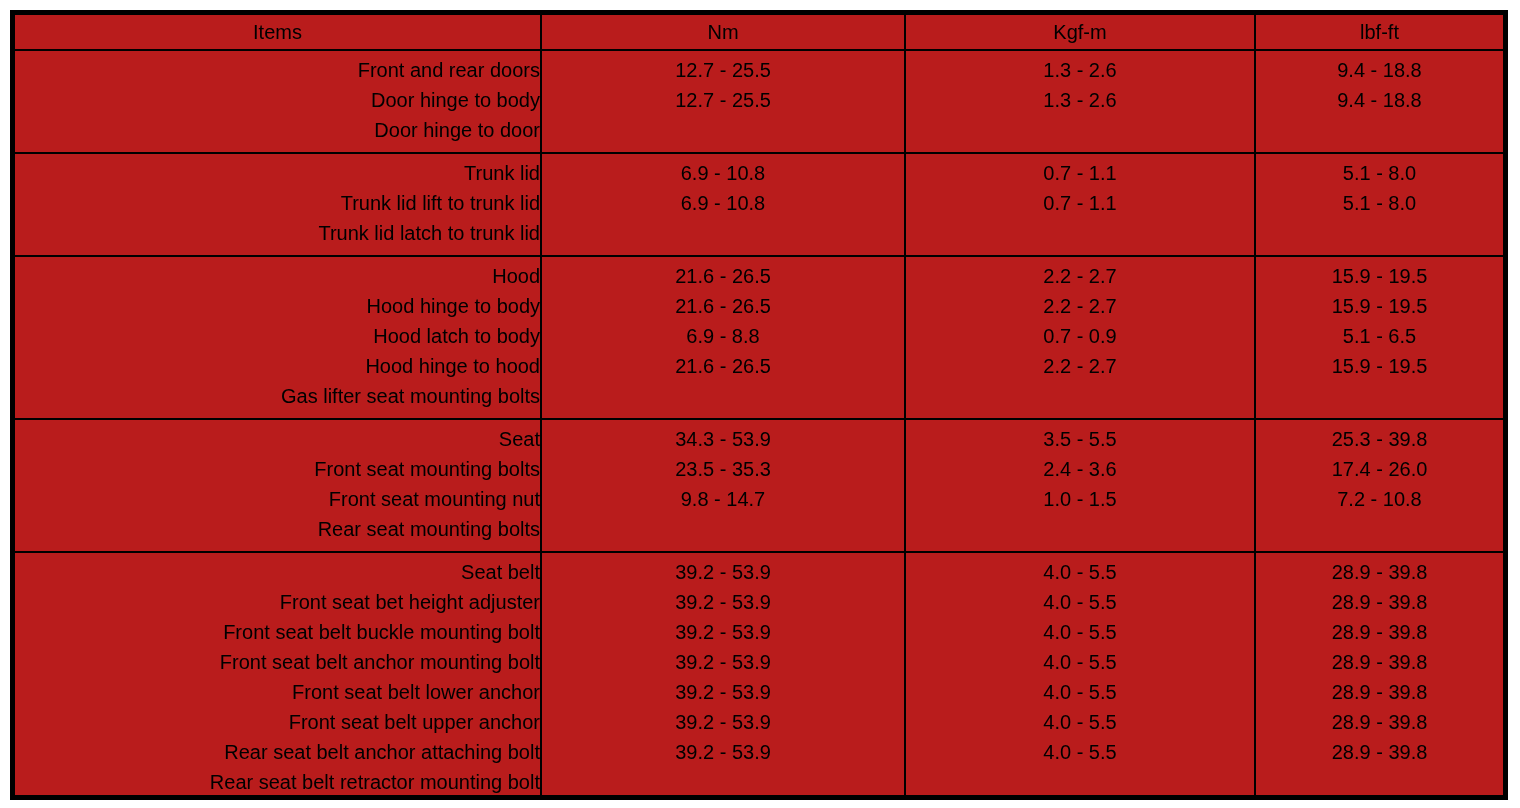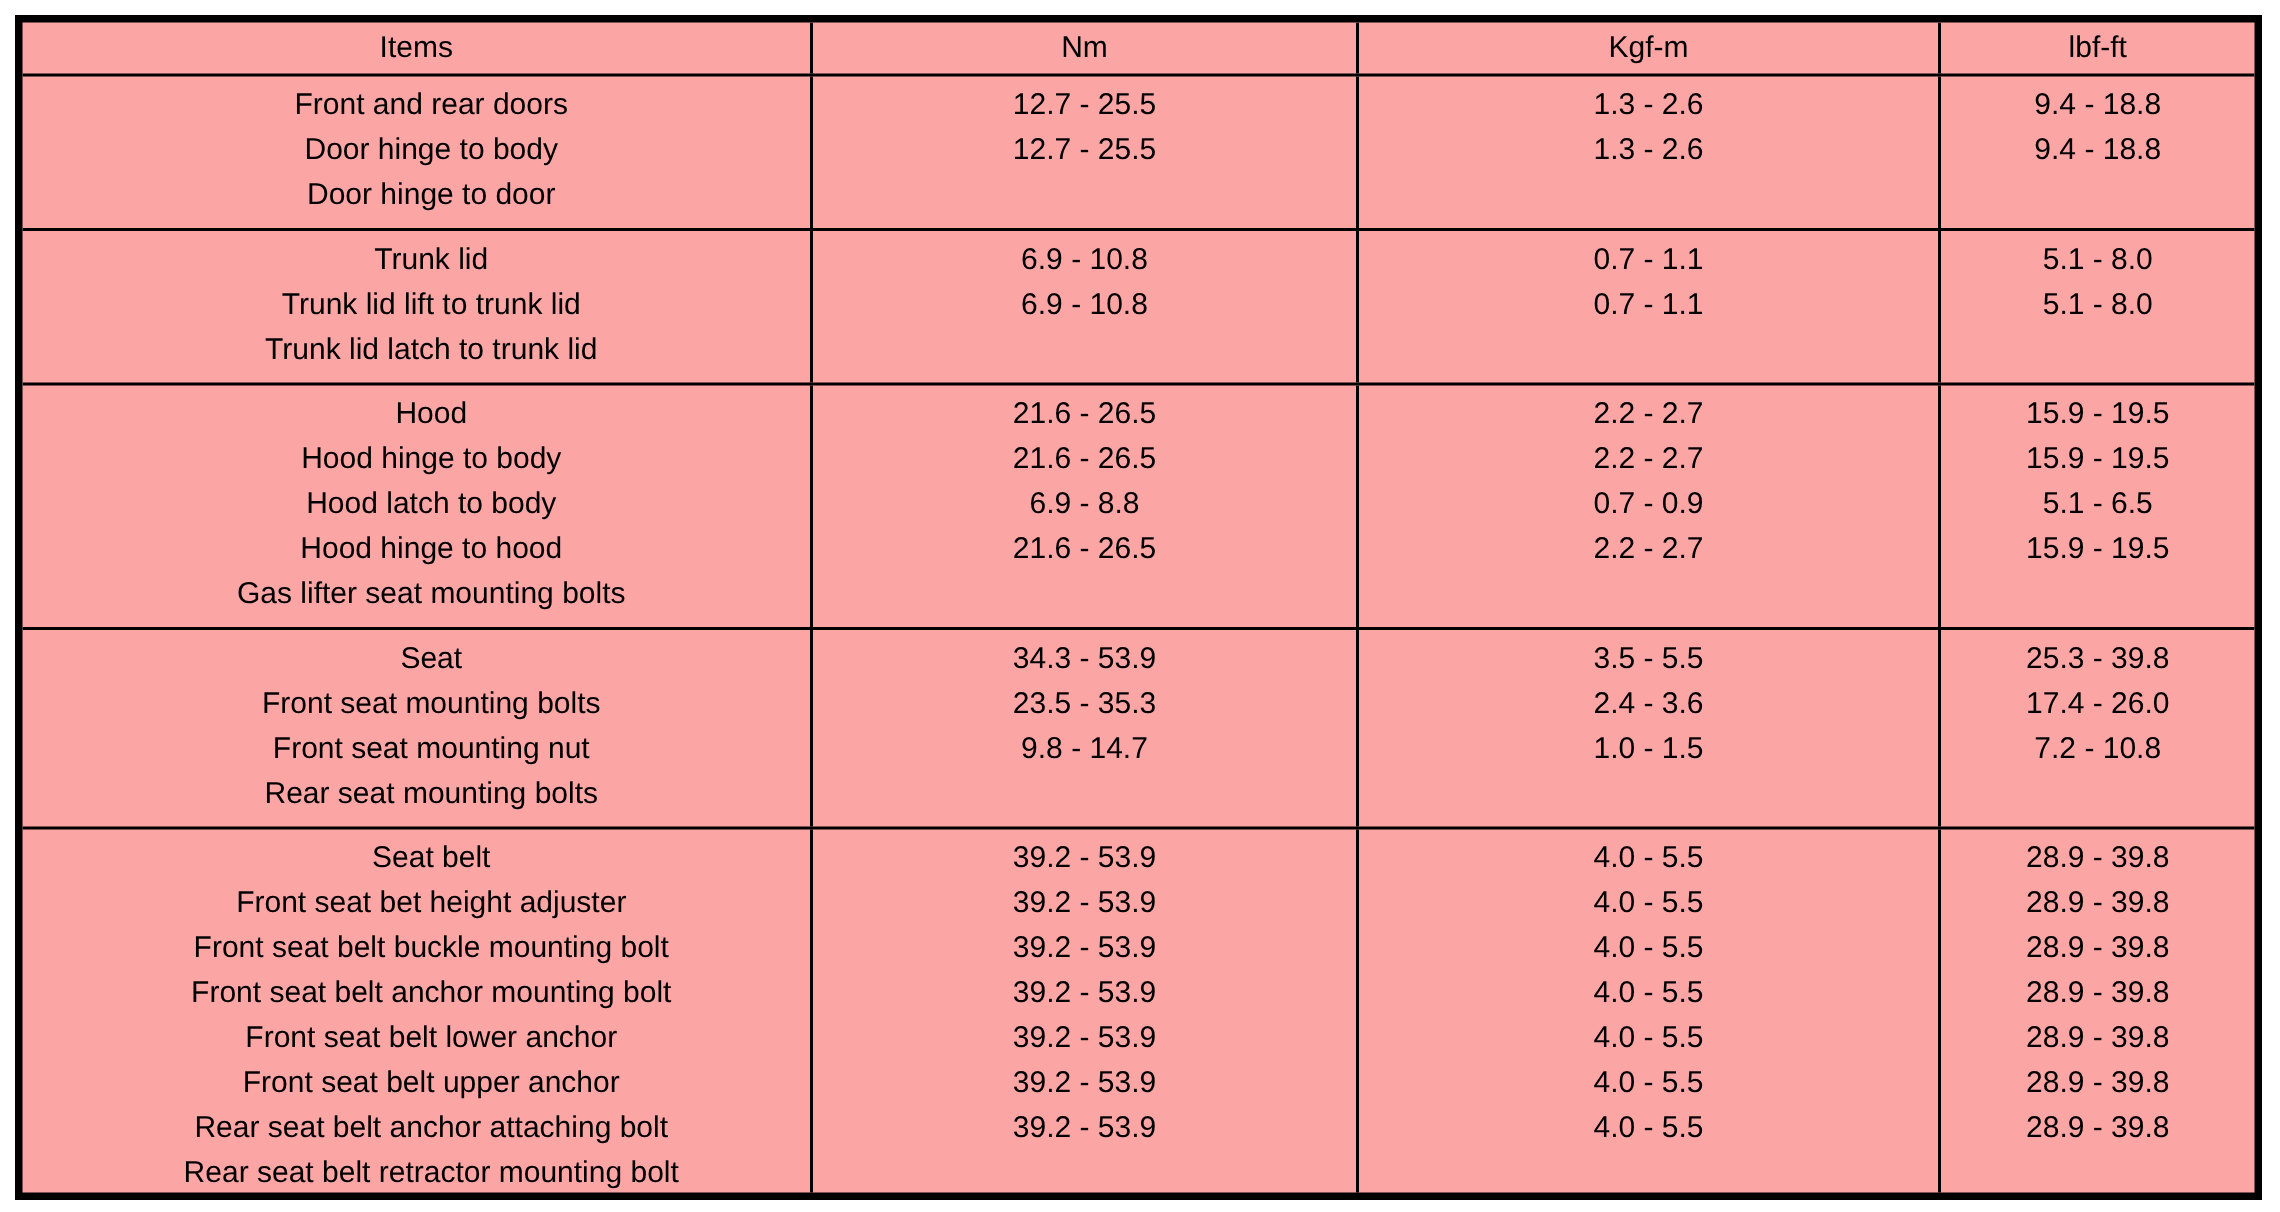--- a/index.html
+++ b/index.html
@@ -7,21 +7,21 @@
     width: 1520px; height: 808px;
     background: #ffffff;
     color: #000000;
     font-family: "Liberation Sans", sans-serif;
   }
   .table-wrap {
     position: absolute;
     left: 10px; top: 10px;
     width: 1498px; height: 790px;
     border: 5px solid #000000;
-    background: #fca5a5;
+    background: #b91c1c;
     display: flex;
     flex-direction: column;
     overflow: hidden;
   }
   .header-row {
     display: flex;
     height: 36px;
     border-bottom: 2px solid #000000;
     flex: 0 0 auto;
   }
@@ -37,36 +37,36 @@
     border-bottom: 2px solid #000000;
     flex: 0 0 auto;
   }
   .section:last-child {
     border-bottom: none;
     flex: 1 1 auto;
   }
   .col { padding: 4px 0 7px 0; }
   .c0 { width: 527px; }
   .c1 { width: 364px; }
-  .c2 { width: 388px; }
+  .c2 { width: 350px; }
   .c3 { flex: 1; }
   .header-row > .c0, .header-row > .c1, .header-row > .c2,
   .section > .c0, .section > .c1, .section > .c2 {
     border-right: 2px solid #000000;
   }
   .line {
     height: 30px;
     line-height: 30px;
     font-size: 20px;
     text-align: center;
     white-space: nowrap;
     overflow: hidden;
   }
   .item-line {
-    text-align: center;
+    text-align: right;
     padding-left: 20px;
   }
 </style>
 </head>
 <body>
 
 <div class="table-wrap">
   <div class="header-row">
     <div class="header-cell c0">Items</div>
     <div class="header-cell c1">Nm</div>

